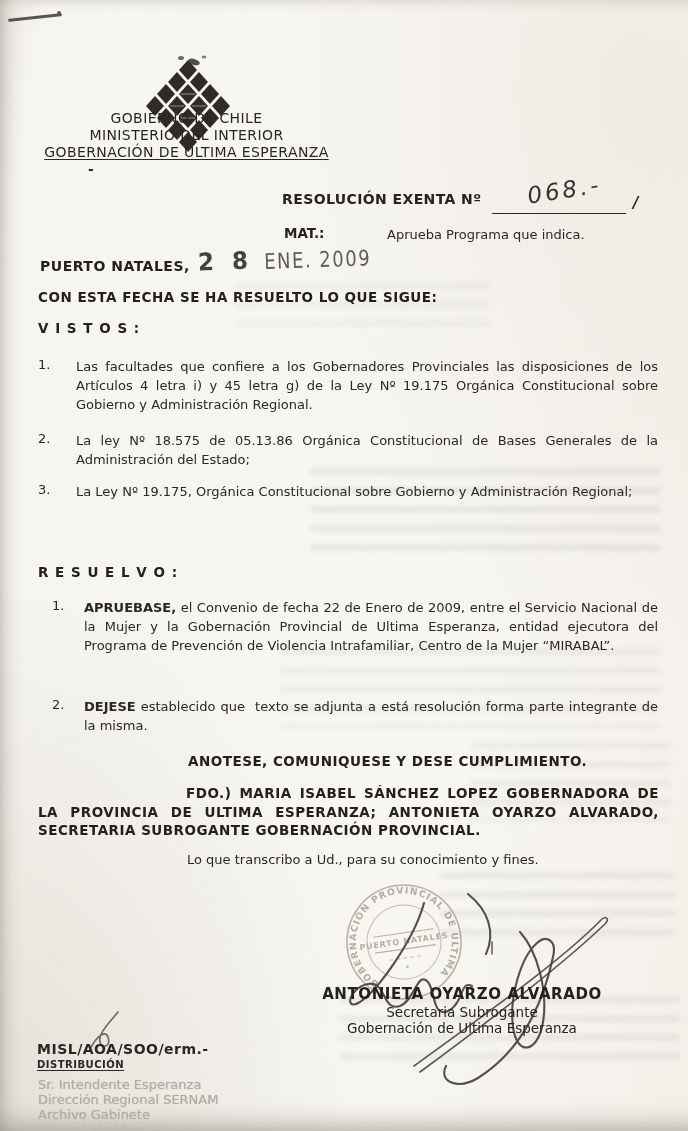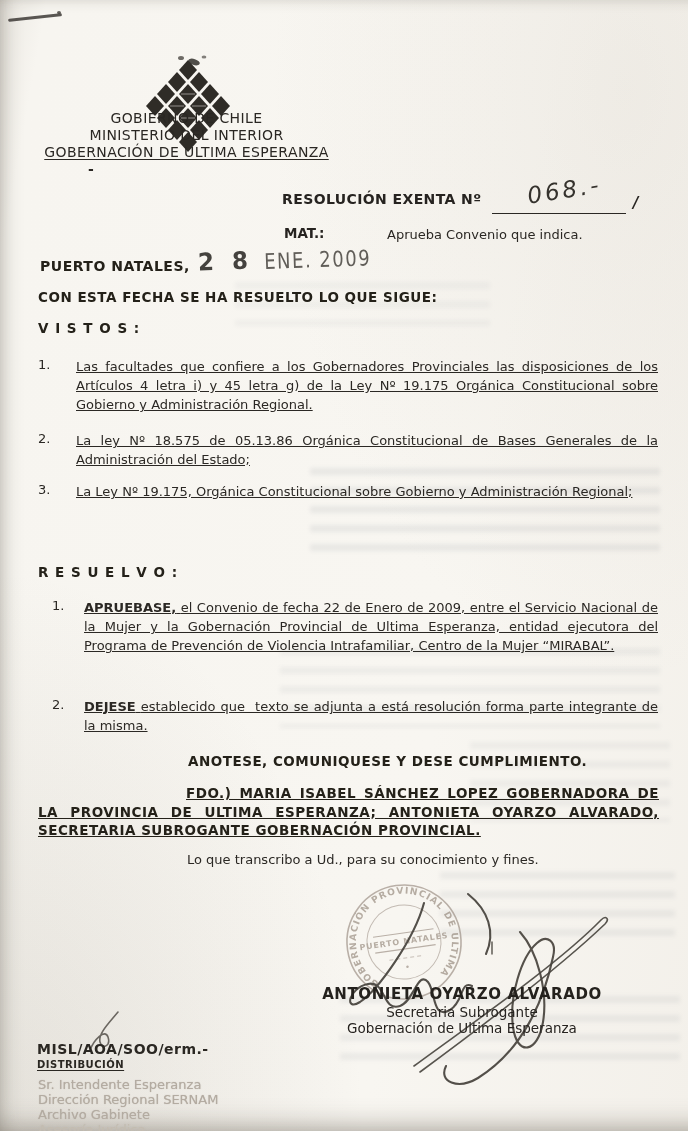--- a/index.html
+++ b/index.html
@@ -15,21 +15,21 @@
                 inset 0 10px 16px -12px rgba(95,88,76,.18);
     font-family:"DejaVu Sans","Liberation Sans",sans-serif;
     color:#262320;
     padding-left:48px;
   }
   .abs{position:absolute;}
   .b{font-weight:bold;}
   .hdr{font-size:14px;line-height:17px;letter-spacing:.4px;color:#2a2723;}
   .u{text-decoration:underline;text-underline-offset:2px;}
   .body-text{font-size:13px;line-height:19px;color:#2b2824;}
-  .just{text-align:justify;text-align-last:left;text-decoration:underline;}
+  .just{text-align:justify;text-align-last:left;}
   .label-b{font-size:13.5px;font-weight:bold;letter-spacing:.5px;color:#242119;}
   .num-col{position:absolute;font-size:13px;color:#2b2824;}
   .faded{color:#b3aba1;text-shadow:0 0 1px rgba(179,171,161,.8);}
   .faded2{color:#c3bcb1;text-shadow:0 0 1.5px rgba(195,188,177,.9);}
   .bleed{position:absolute;filter:blur(2px);pointer-events:none;}
   .bleed-lines{width:100%;height:100%;
     background:repeating-linear-gradient(180deg, rgba(105,112,124,.35) 0 7px, rgba(0,0,0,0) 7px 19px);}
   .handwrite{font-style:italic;letter-spacing:3px;color:#35322d;}
   svg{display:block;}
 </style>
@@ -101,21 +101,21 @@
     <div class="hdr u">GOBERNACIÓN DE ULTIMA ESPERANZA</div>
   </div>
   <div class="abs hdr b" style="left:88px;top:161px;">-</div>
 
   <div class="abs b" style="left:282px;top:191px;font-size:14px;letter-spacing:.4px;">RESOLUCIÓN EXENTA Nº</div>
   <div class="abs" style="left:492px;top:188px;width:134px;height:25px;border-bottom:1.6px solid #2b2824;"></div>
   <div class="abs handwrite" style="left:527px;top:177px;font-size:23px;transform:rotate(-9deg);">068.-</div>
   <div class="abs b" style="left:633px;top:194px;font-size:15px;font-style:italic;">/</div>
 
   <div class="abs b" style="left:284px;top:225px;font-size:13.5px;">MAT.:</div>
-  <div class="abs body-text" style="left:387px;top:225px;">Aprueba Convenio que indica.</div>
+  <div class="abs body-text" style="left:387px;top:225px;">Aprueba Programa que indica.</div>
 
   <div class="abs label-b" style="left:40px;top:258px;font-size:14px;">PUERTO NATALES,</div>
   <div class="abs" style="left:198px;top:246px;transform:rotate(-2deg);color:#44423e;white-space:nowrap;">
     <span style="font-size:23px;font-weight:bold;letter-spacing:5px;display:inline-block;transform:scaleY(1.05);">2 8</span>
     <span style="font-size:18px;letter-spacing:1.5px;color:#55524d;display:inline-block;transform:scaleY(1.2);margin-left:6px;opacity:.92;">ENE. 2009</span>
   </div>
 
   <div class="abs label-b" style="left:38px;top:289px;">CON ESTA FECHA SE HA RESUELTO LO QUE SIGUE:</div>
 
   <div class="abs label-b" style="left:38px;top:320px;letter-spacing:1px;">V I S T O S :</div>

